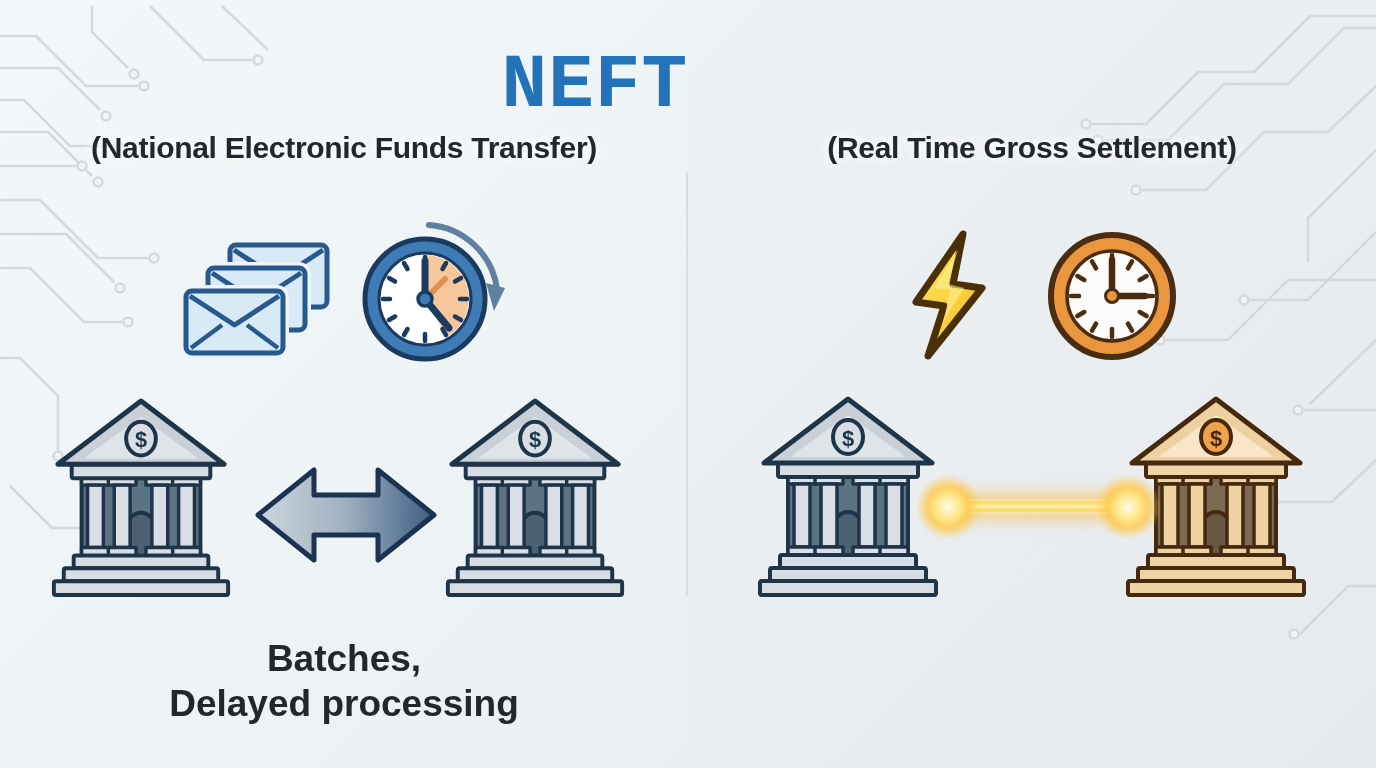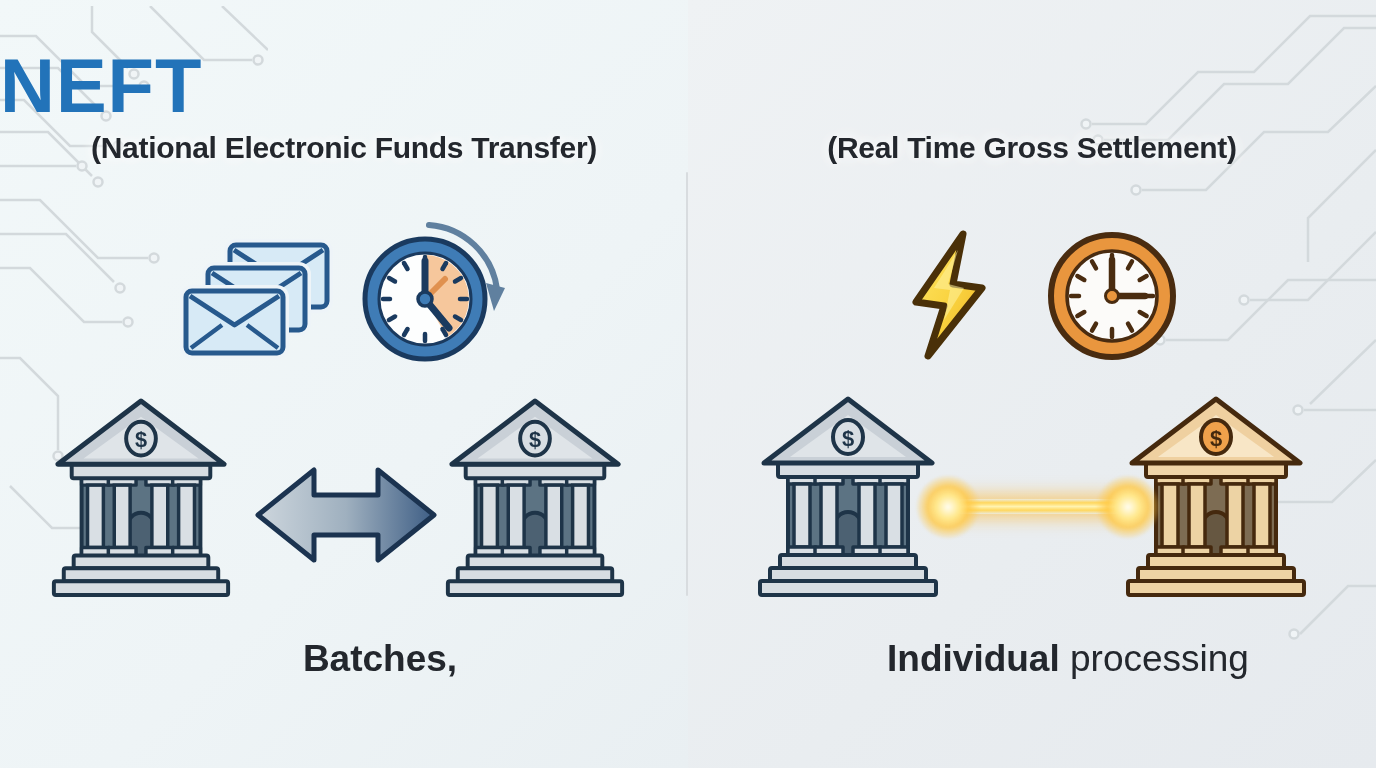--- a/index.html
+++ b/index.html
@@ -6,29 +6,29 @@
   body{font-family:"Liberation Sans", sans-serif;}
   .stage{position:relative;width:1376px;height:768px;overflow:hidden;background:var(--c-bg-right,#e9edf0);}
   .panel{position:absolute;top:0;width:688px;height:768px;}
   .panel.left{left:0;background:linear-gradient(135deg, #f2f8f9 0%, var(--c-bg-left,#eef4f6) 60%, #e9eff2 100%);}
   .panel.right{left:688px;background:linear-gradient(135deg, #eff2f4 0%, var(--c-bg-right,#e9edf0) 60%, #e6eaee 100%);}
   .circuit{position:absolute;pointer-events:none;}
   .circuit path, .circuit polyline{fill:none;stroke:var(--c-circuit-line,#d3d9dc);stroke-width:2.5;}
   .circuit circle{fill:#f0f4f6;stroke:var(--c-circuit-line,#d3d9dc);stroke-width:2.5;}
   .divider{position:absolute;left:686px;top:172px;width:2px;height:424px;background:#d8dcdf;border-radius:1px;}
 
-  .title{position:absolute;width:688px;text-align:left;top:48px;font-size:76px;font-weight:700;letter-spacing:1px;line-height:1;}
+  .title{position:absolute;width:688px;text-align:right;top:48px;font-size:76px;font-weight:700;letter-spacing:1px;line-height:1;font-family:Liberation Mono, monospace;}
   .title.neft{left:0;color:var(--c-neft-blue,#2273b9);}
   .title.rtgs{left:688px;color:var(--c-rtgs-orange,#ea8c28);}
   .subtitle{position:absolute;width:688px;text-align:center;top:131px;font-size:30px;font-weight:700;letter-spacing:-0.3px;
             color:var(--c-text-dark,#23272d);text-shadow:0 0 12px #fff,0 0 24px rgba(255,255,255,.8);}
   .subtitle.l{left:0;} .subtitle.r{left:688px;}
 
   .caption{position:absolute;width:688px;text-align:center;top:636px;font-size:37px;line-height:45px;
-           color:var(--c-text-dark,#23272d);font-weight:700;margin-left:36px;}
+           color:var(--c-text-dark,#23272d);font-weight:700;}
   .caption.l{left:0;} .caption.r{left:688px;}
   .caption .light{font-weight:400;}
 
   .icon-abs{position:absolute;}
 
   
   .bk-step{fill:var(--step);stroke:var(--bo);stroke-width:4;stroke-linejoin:round;}
   .bk-wall{fill:var(--wall);stroke:var(--bo);stroke-width:4;}
   .bk-door{fill:var(--door);stroke:var(--bo);stroke-width:4;stroke-linejoin:round;}
   .bk-entab{fill:var(--entab);stroke:var(--bo);stroke-width:4;stroke-linejoin:round;}
@@ -243,18 +243,18 @@
     </svg>
   <div class="beam"></div>
   <div class="flare fl"></div>
   <div class="flare fr"></div>
   <svg class="icon-abs bank bank-orange" style="left:1112px;top:391px" width="208" height="212" viewBox="0 0 200 212">
       <use href="#bank-symbol"></use>
     </svg>
 
   <div class="caption l">
     <div>Batches,</div>
+    <div>Delayed processing</div>
   </div>
   <div class="caption r">
-    <div><span>Individual</span><span class="light"> processing</span></div>
   </div>
 
 </div>
 
 </body></html>

